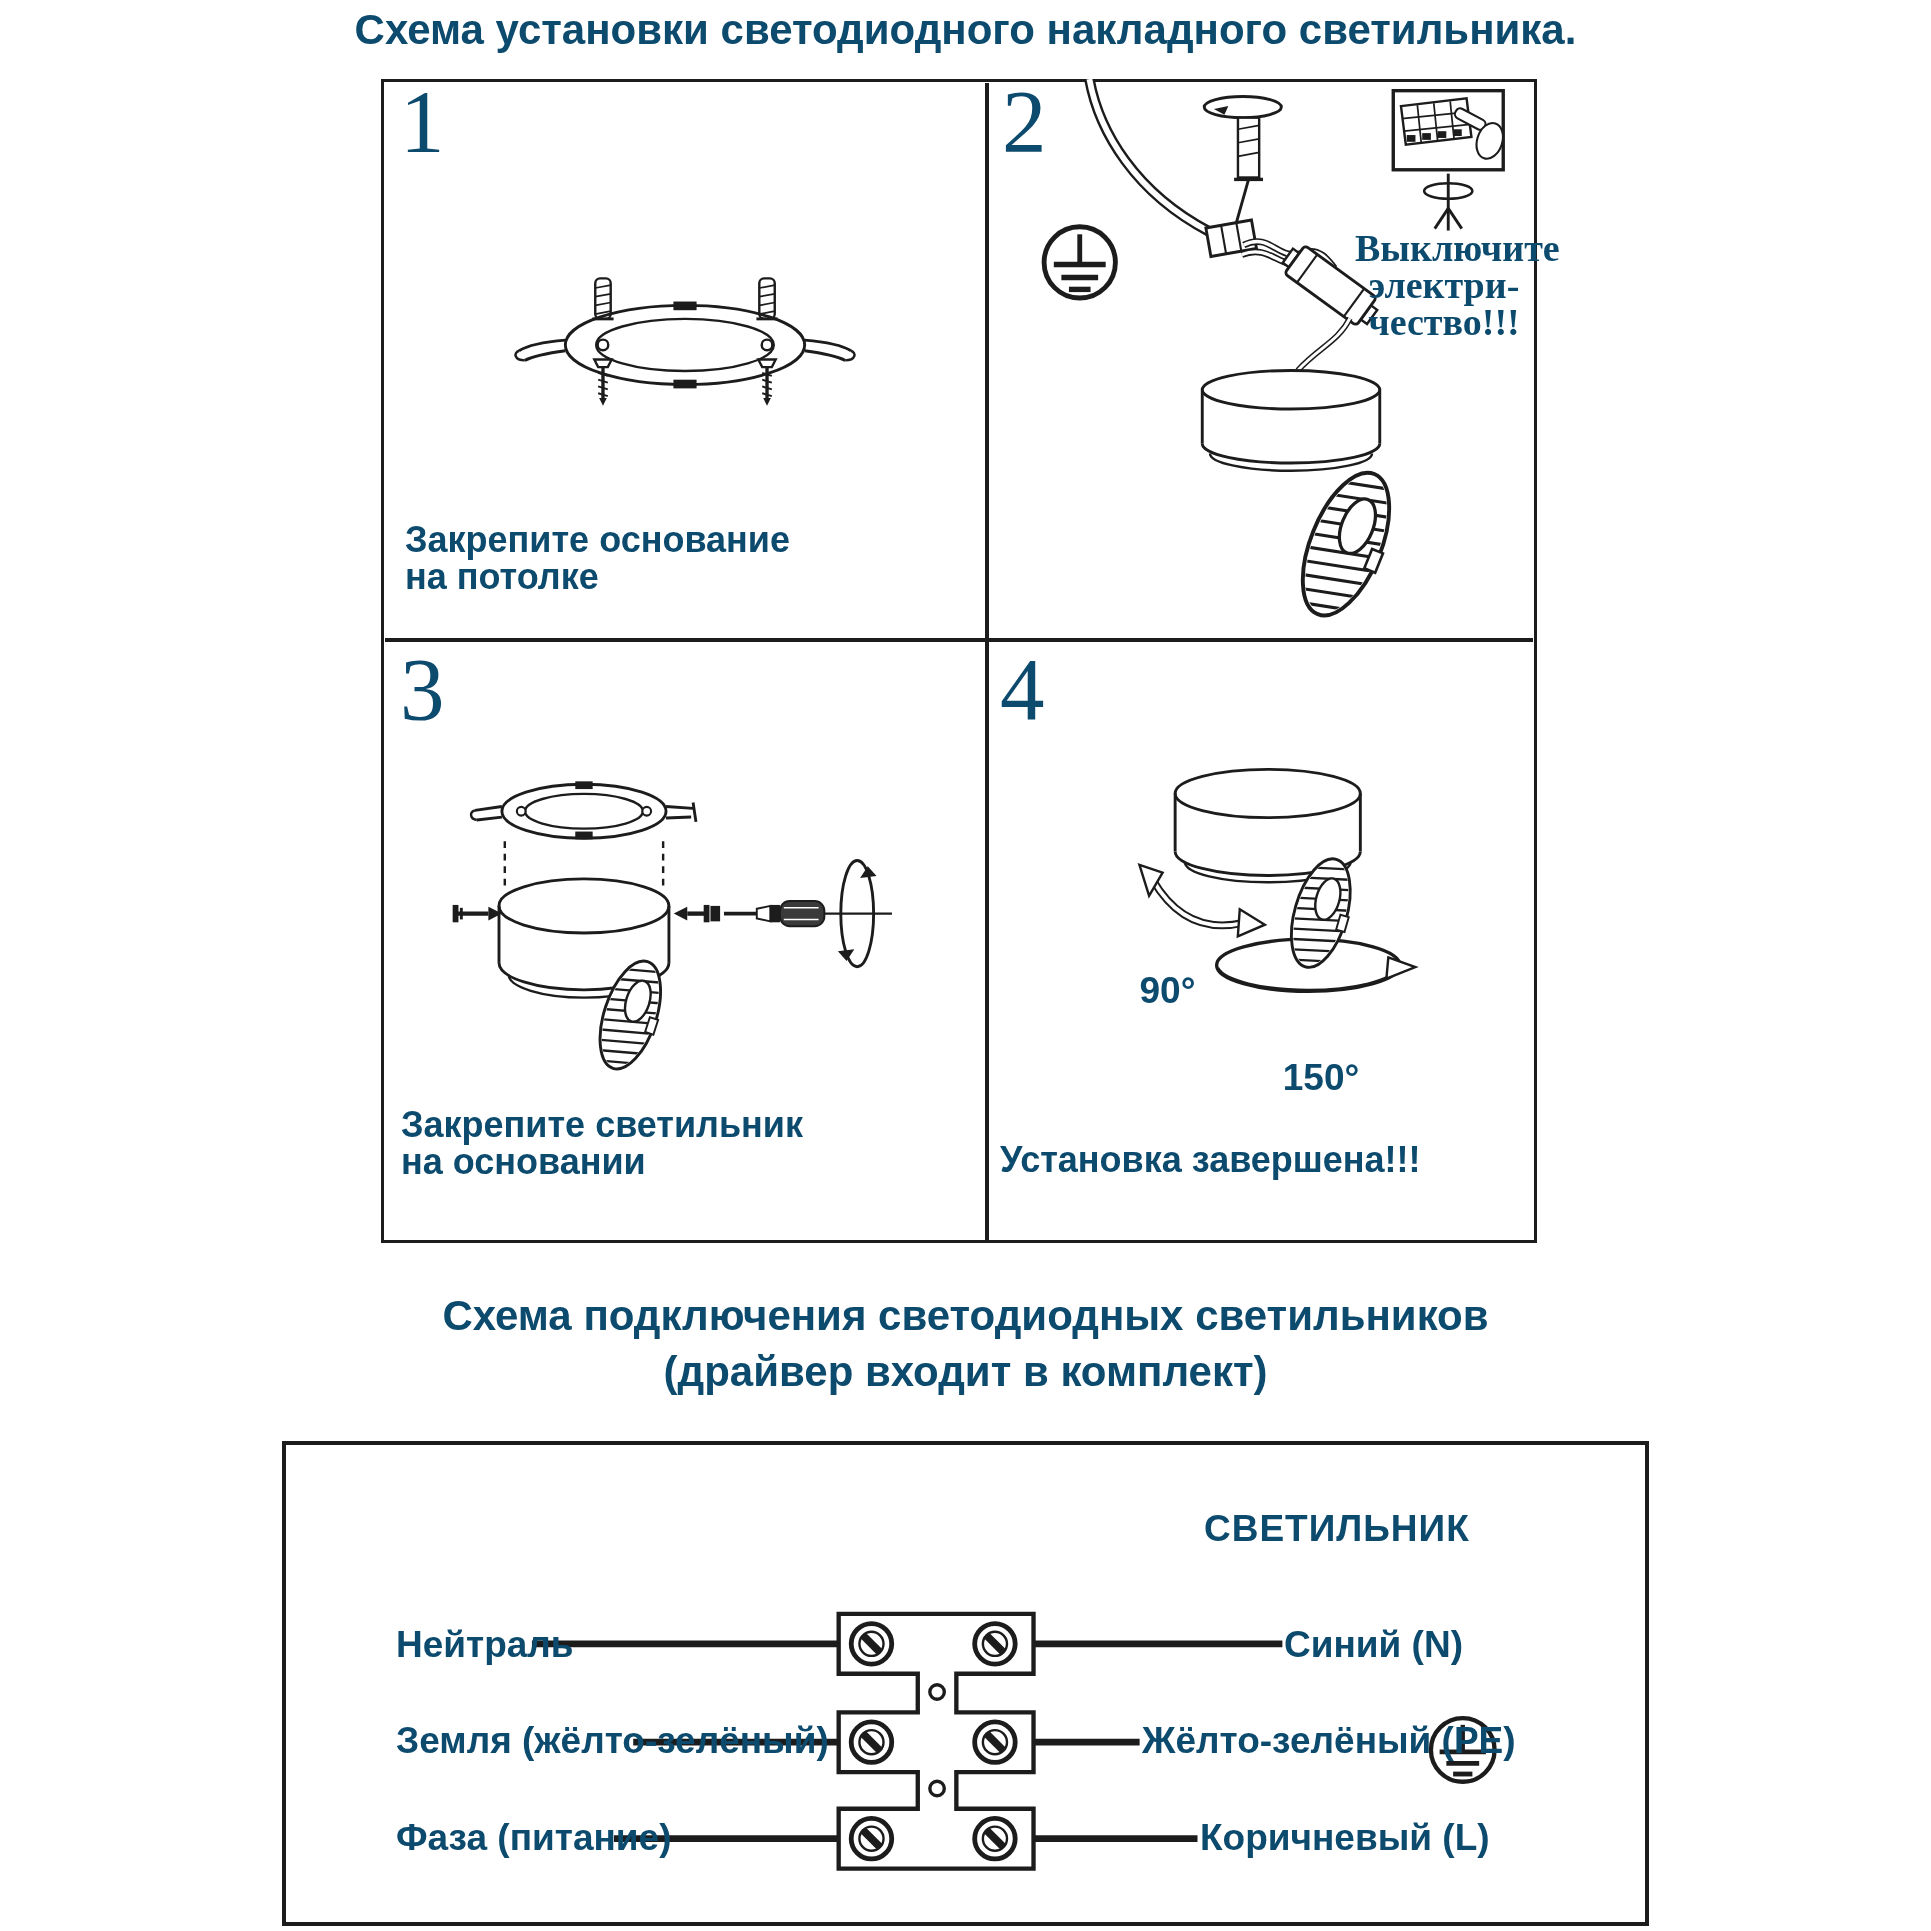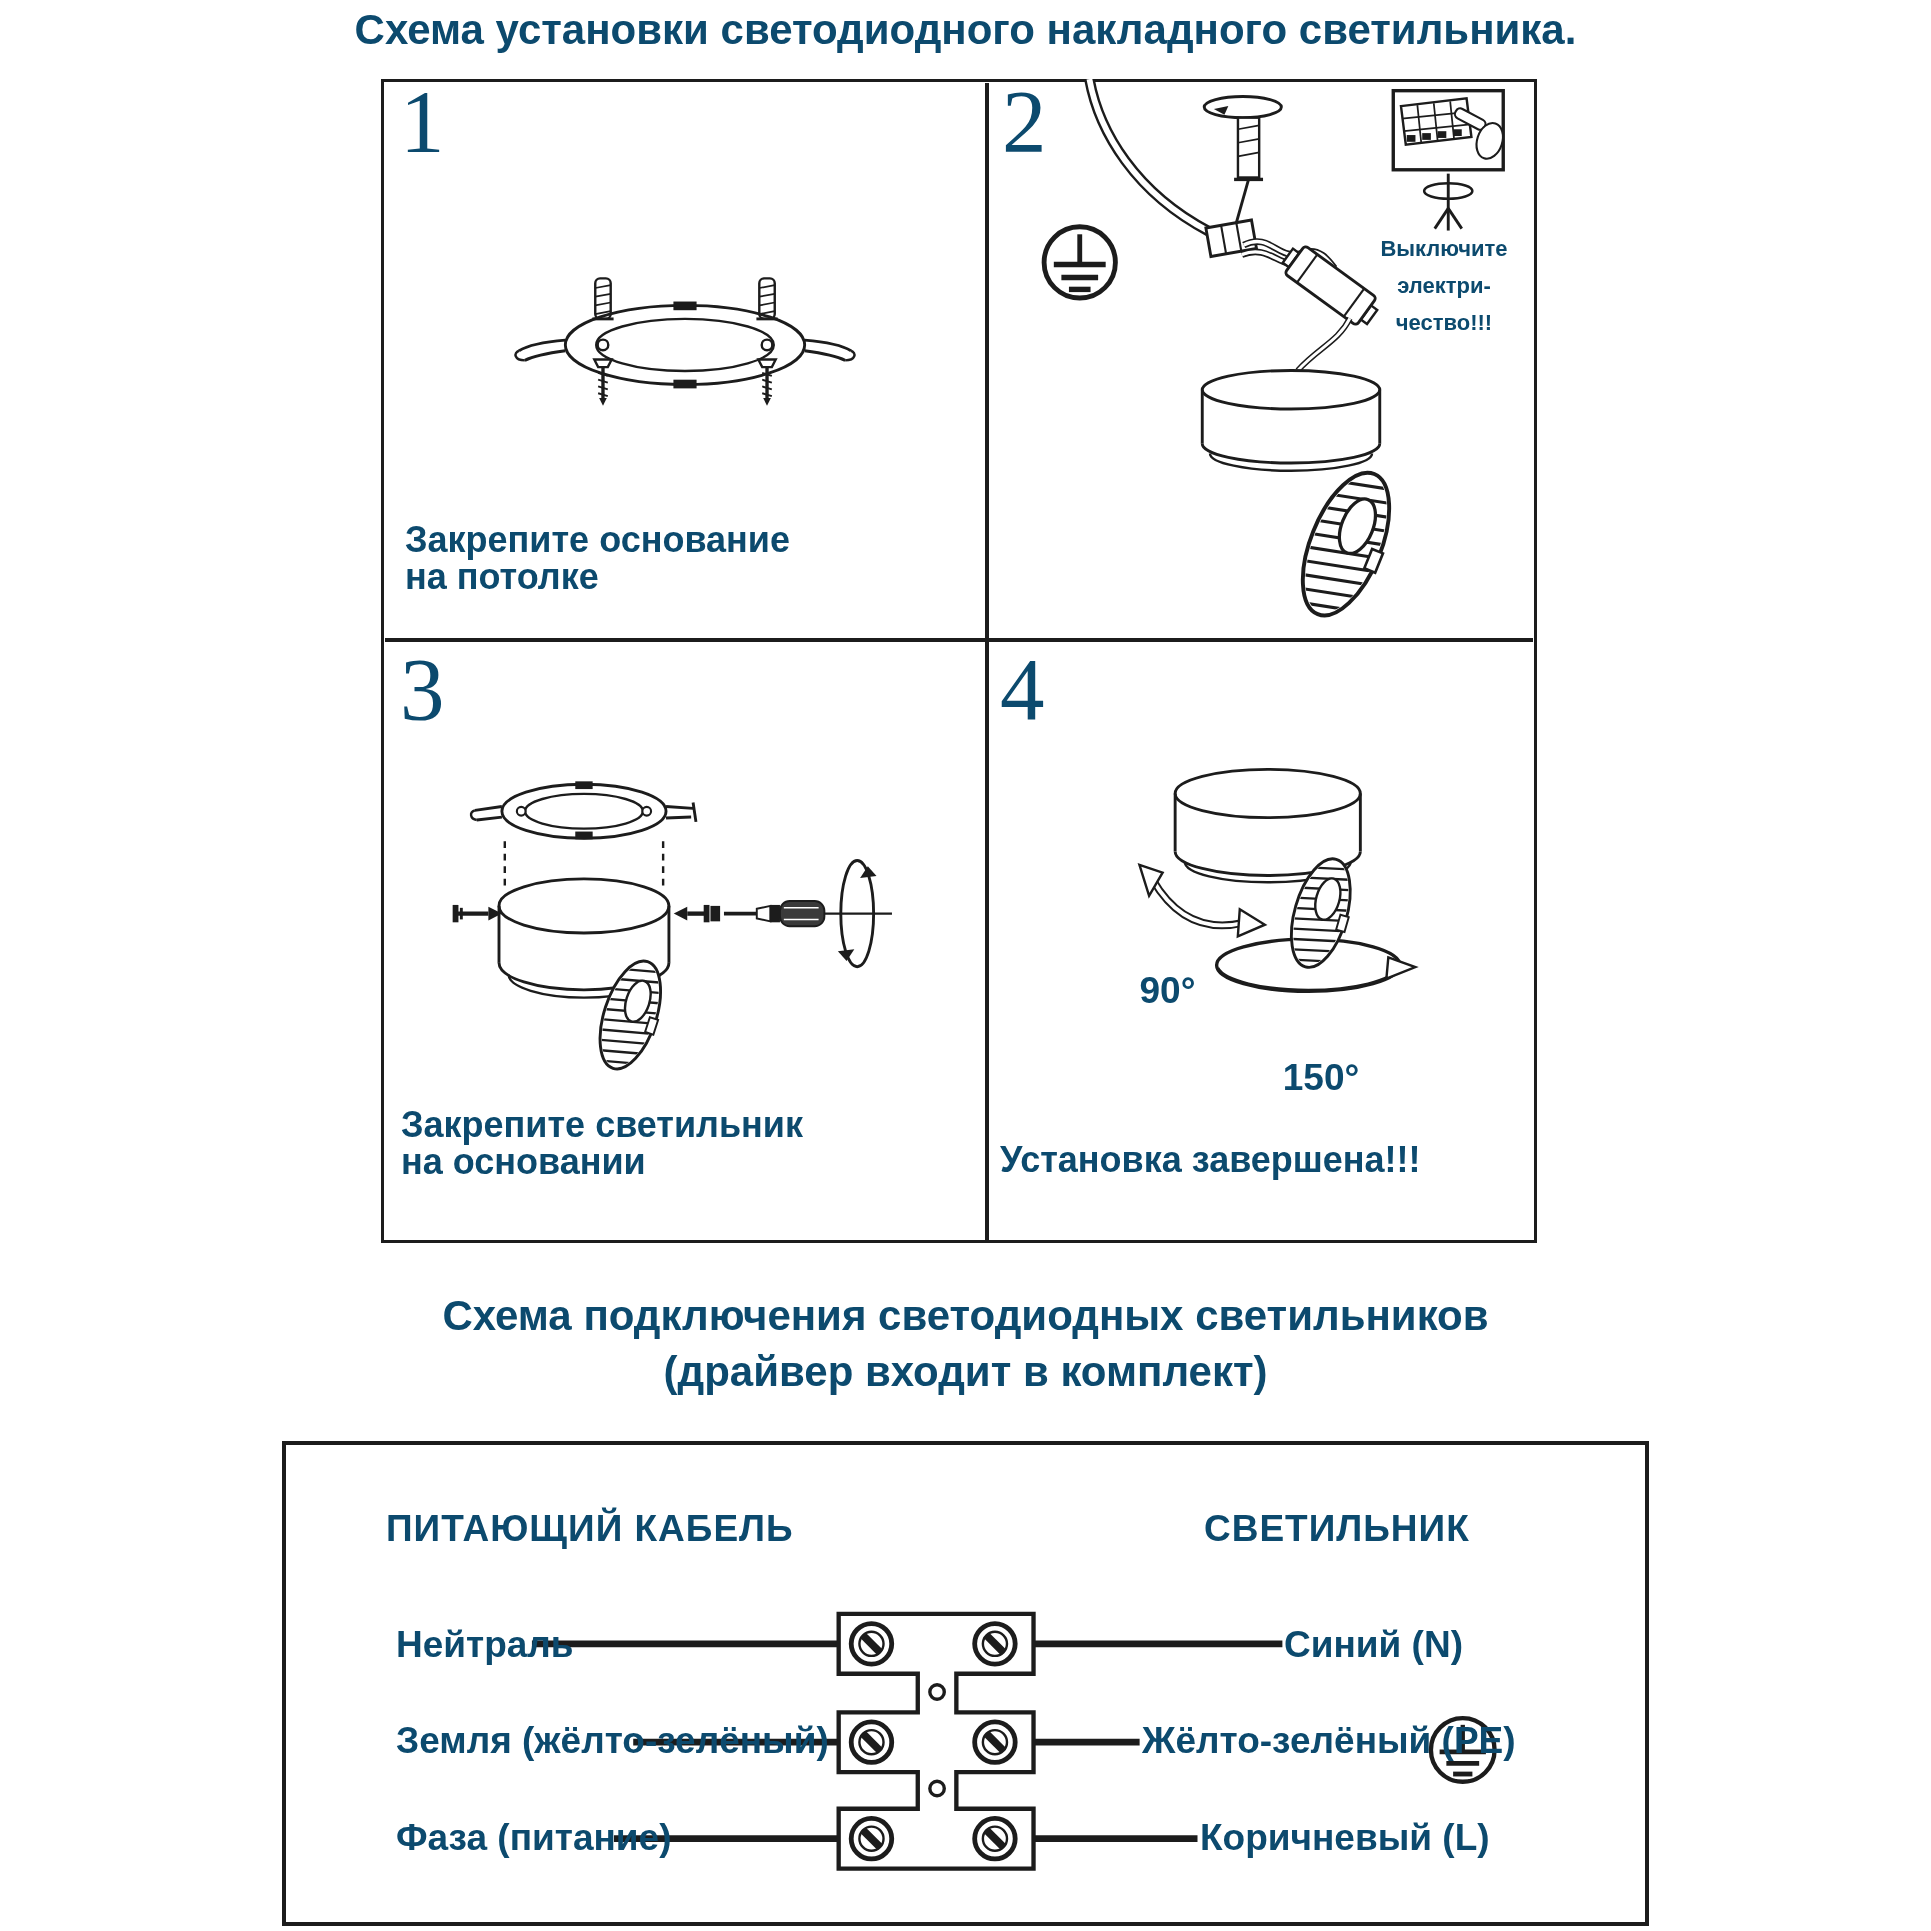--- a/index.html
+++ b/index.html
@@ -5,21 +5,21 @@
   html,body{margin:0;padding:0;background:#ffffff;}
   .sheet{position:relative;width:1931px;height:1931px;background:#ffffff;overflow:hidden;
          font-family:"Liberation Sans","DejaVu Sans",sans-serif;color:#0c4a6e;}
   .abs{position:absolute;}
   .title{font-weight:700;font-size:42px;text-align:center;left:0;width:1931px;letter-spacing:0;}
   .grid{left:381px;top:79px;width:1156px;height:1164px;border:3.9px solid #1c1c1c;box-sizing:border-box;}
   .vdiv{left:985px;top:83px;width:3.9px;height:1157px;background:#1c1c1c;}
   .hdiv{left:385px;top:638px;width:1148px;height:3.9px;background:#1c1c1c;}
   .panelnum{font-family:"Liberation Serif","DejaVu Serif",serif;font-size:89px;line-height:1;font-weight:400;}
   .cap{font-weight:700;font-size:36px;line-height:37px;text-align:left;}
-  .warn{font-weight:700;font-size:22px;line-height:37px;text-align:center;}
+  .warn{font-weight:700;font-size:38px;line-height:37px;text-align:center;font-family:Liberation Serif, serif;}
   .angle{font-weight:700;font-size:37px;text-align:center;margin-top:35px;}
   .connbox{left:282px;top:1441px;width:1367px;height:485px;border:4.8px solid #1c1c1c;box-sizing:border-box;}
   .connhdr{font-weight:700;font-size:37px;letter-spacing:1px;}
   .wlabel{font-weight:700;font-size:37px;line-height:33px;white-space:nowrap;}
   svg{display:block;}
 </style>
 </head>
 <body>
 
 <div class="sheet">
@@ -276,21 +276,20 @@
     </g>
   </svg>
   <div class="abs angle" style="left:1129px;top:935px;width:77px">90°</div>
   <div class="abs angle" style="left:1268px;top:1022px;width:106px">150°</div>
   <div class="abs cap" style="left:1000px;top:1141px;width:541px">Установка завершена!!!</div>
 
   <div class="abs title" style="top:1292px">Схема подключения светодиодных светильников</div>
   <div class="abs title" style="top:1348px">(драйвер входит в комплект)</div>
 
   <div class="abs connbox"></div>
-  <div class="abs connhdr" style="left:386px;top:1508px">ПИТАЮЩИЙ КАБЕЛЬ</div>
   <div class="abs connhdr" style="left:1204px;top:1508px">СВЕТИЛЬНИК</div>
 
   <svg class="abs" style="left:290px;top:1448px" width="1352" height="463" viewBox="0 0 1400 480">
     <g stroke="#1c1c1c" stroke-width="7">
       <line x1="250" y1="203" x2="568" y2="203"></line>
       <line x1="355" y1="305" x2="568" y2="305"></line>
       <line x1="335" y1="405" x2="568" y2="405"></line>
       <line x1="770" y1="203" x2="1028" y2="203"></line>
       <line x1="770" y1="305" x2="880" y2="305"></line>
       <line x1="770" y1="405" x2="940" y2="405"></line>

